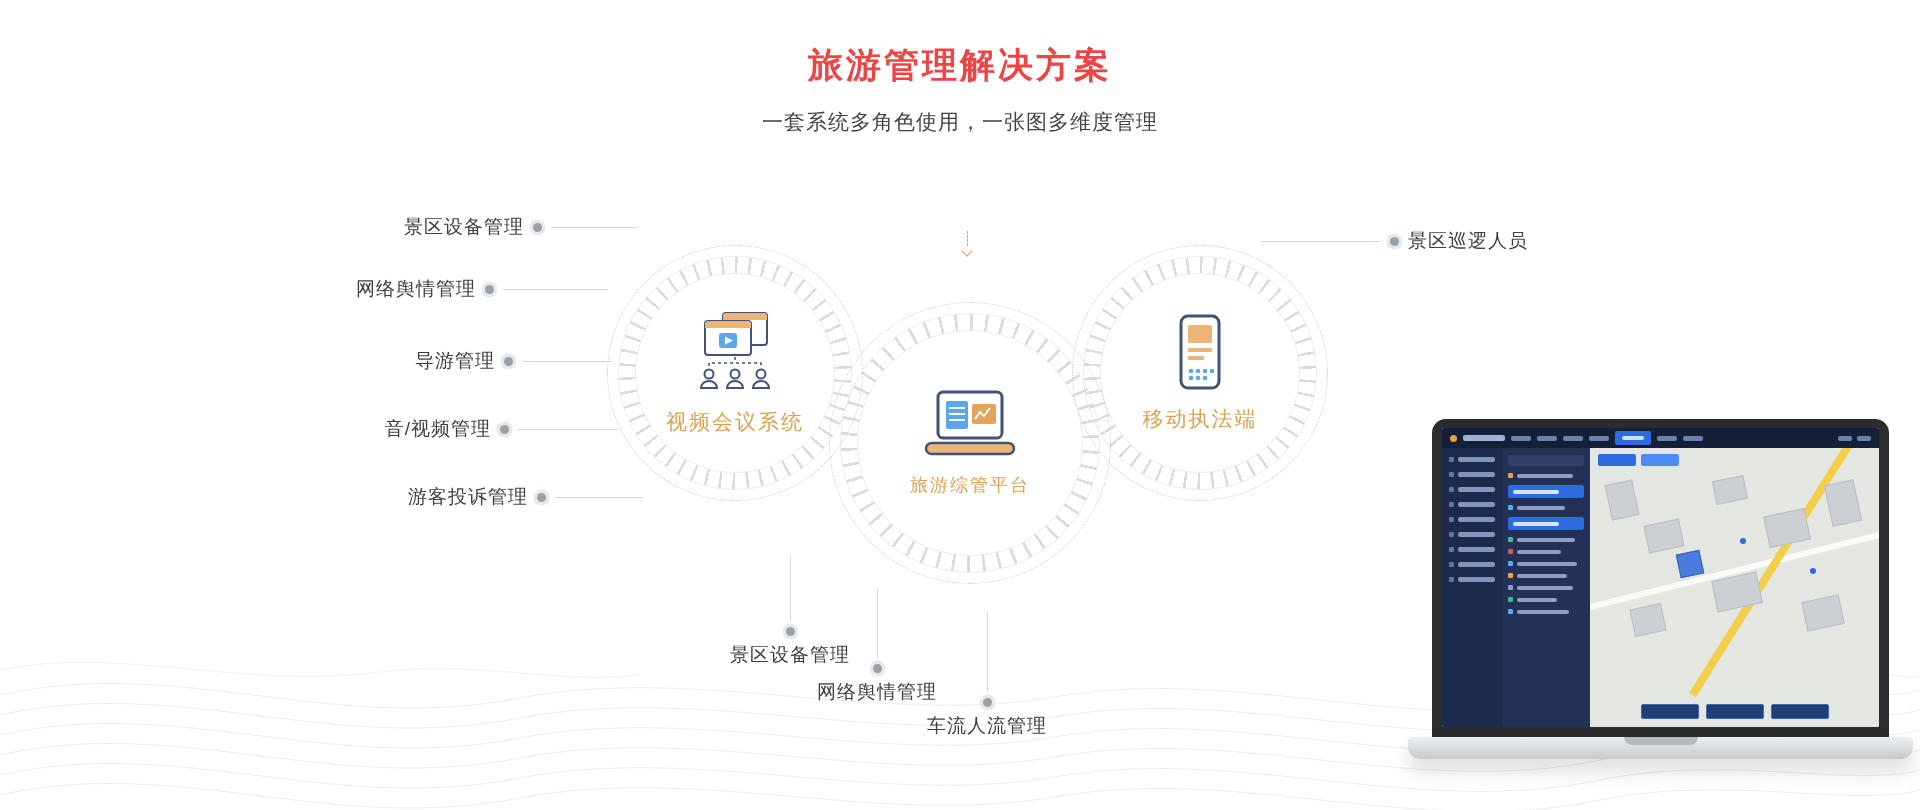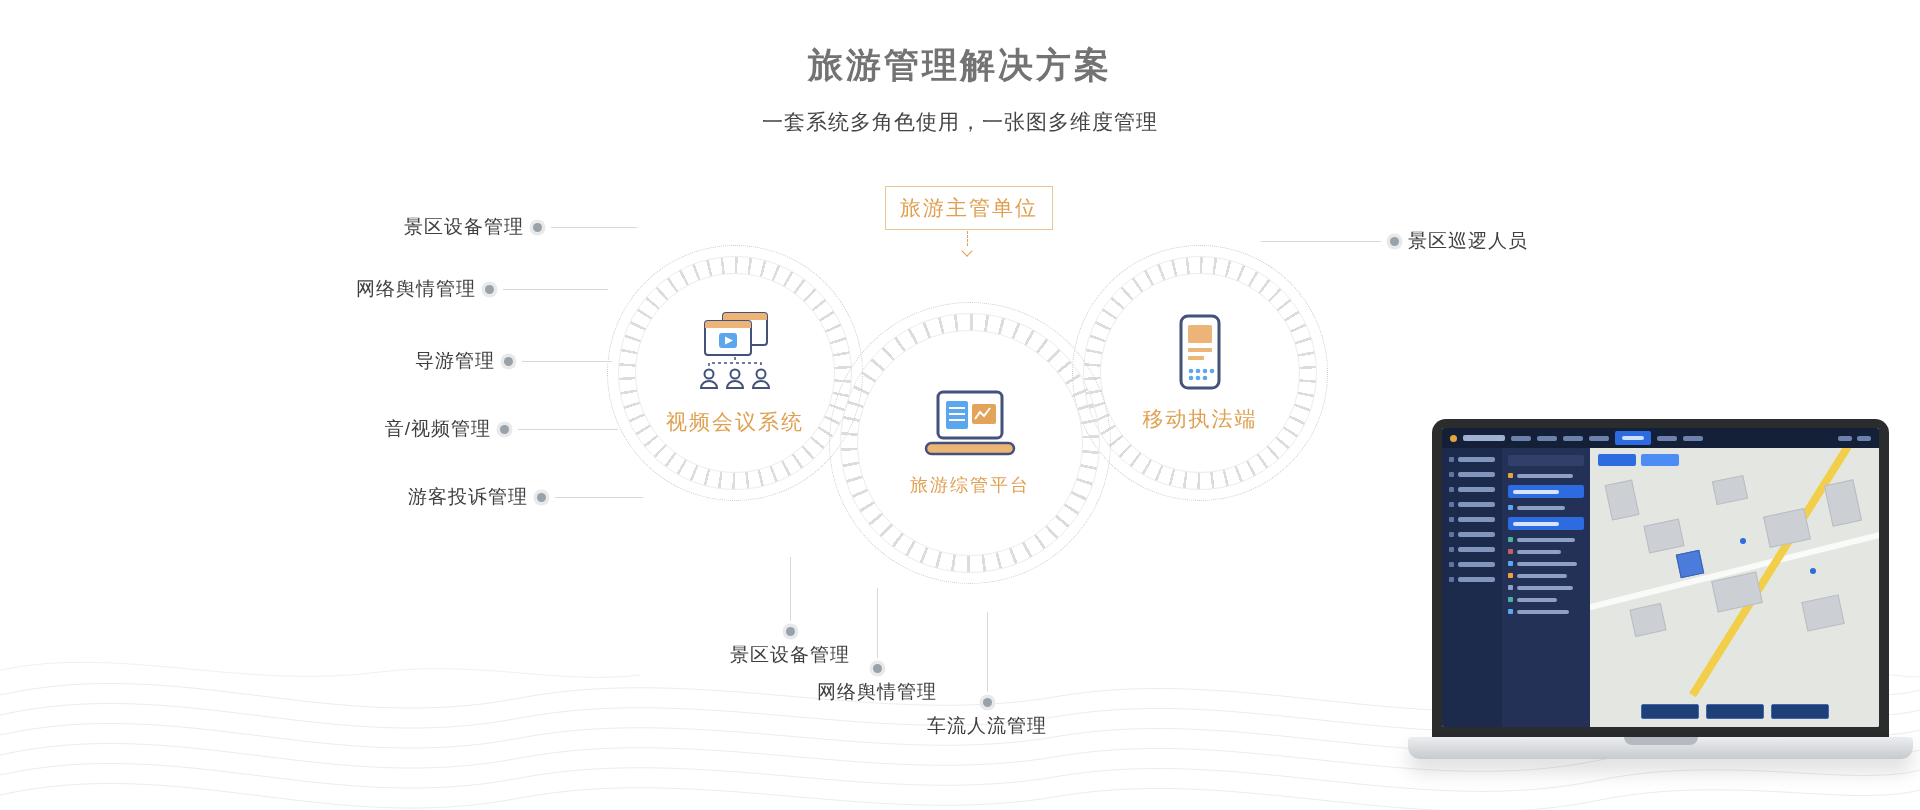--- a/index.html
+++ b/index.html
@@ -1,21 +1,21 @@
 <!DOCTYPE html>
 <html><head>
 <meta charset="utf-8">
 <style>
   html,body{margin:0;padding:0;background:#fff;}
   .page{position:relative;width:1920px;height:810px;background:#ffffff;overflow:hidden;
         font-family:"Liberation Sans","DejaVu Sans",sans-serif;}
 
   
   .title{position:absolute;top:42px;left:0;width:1920px;text-align:center;
-         font-size:35px;font-weight:700;color:#737373;letter-spacing:3px;}
+         font-size:35px;font-weight:700;color:#ef4444;letter-spacing:3px;}
   .subtitle{position:absolute;top:108px;left:0;width:1920px;text-align:center;
             font-size:21px;color:#444;letter-spacing:1px;}
 
   
   .authority{position:absolute;left:885px;top:186px;width:166px;height:42px;background:#fff;
              border:1px solid #eac695;display:flex;align-items:center;justify-content:center;
              font-size:21px;color:#dfa050;letter-spacing:2px;z-index:6;}
   .arrow-line{position:absolute;left:967px;top:231px;height:15px;width:0;border-left:1px dashed #dfa050;z-index:6;}
   .arrow-head{position:absolute;left:963px;top:247px;width:7px;height:7px;
               border-right:1px solid #dfa050;border-bottom:1px solid #dfa050;transform:rotate(45deg);z-index:6;}
@@ -88,21 +88,20 @@
   .waves{position:absolute;left:0;bottom:0;z-index:0;pointer-events:none;}
 </style>
 </head>
 <body>
 
 <div class="page">
 
   <div class="title">旅游管理解决方案</div>
   <div class="subtitle">一套系统多角色使用，一张图多维度管理</div>
 
-  <div class="authority">旅游主管单位</div>
   <div class="arrow-line"></div>
   <div class="arrow-head"></div>
 
   <div class="node node-left">
     <div class="dotted"></div>
     <div class="ticks"></div>
     <div class="inner">
       <svg width="92" height="86" viewBox="0 0 92 86">
         <rect x="34" y="3" width="44" height="32" rx="3" fill="#fff" stroke="#44527a" stroke-width="2"></rect>
         <path d="M34 10 v-4 a3 3 0 0 1 3-3 h38 a3 3 0 0 1 3 3 v4 z" fill="#ecb577"></path>

